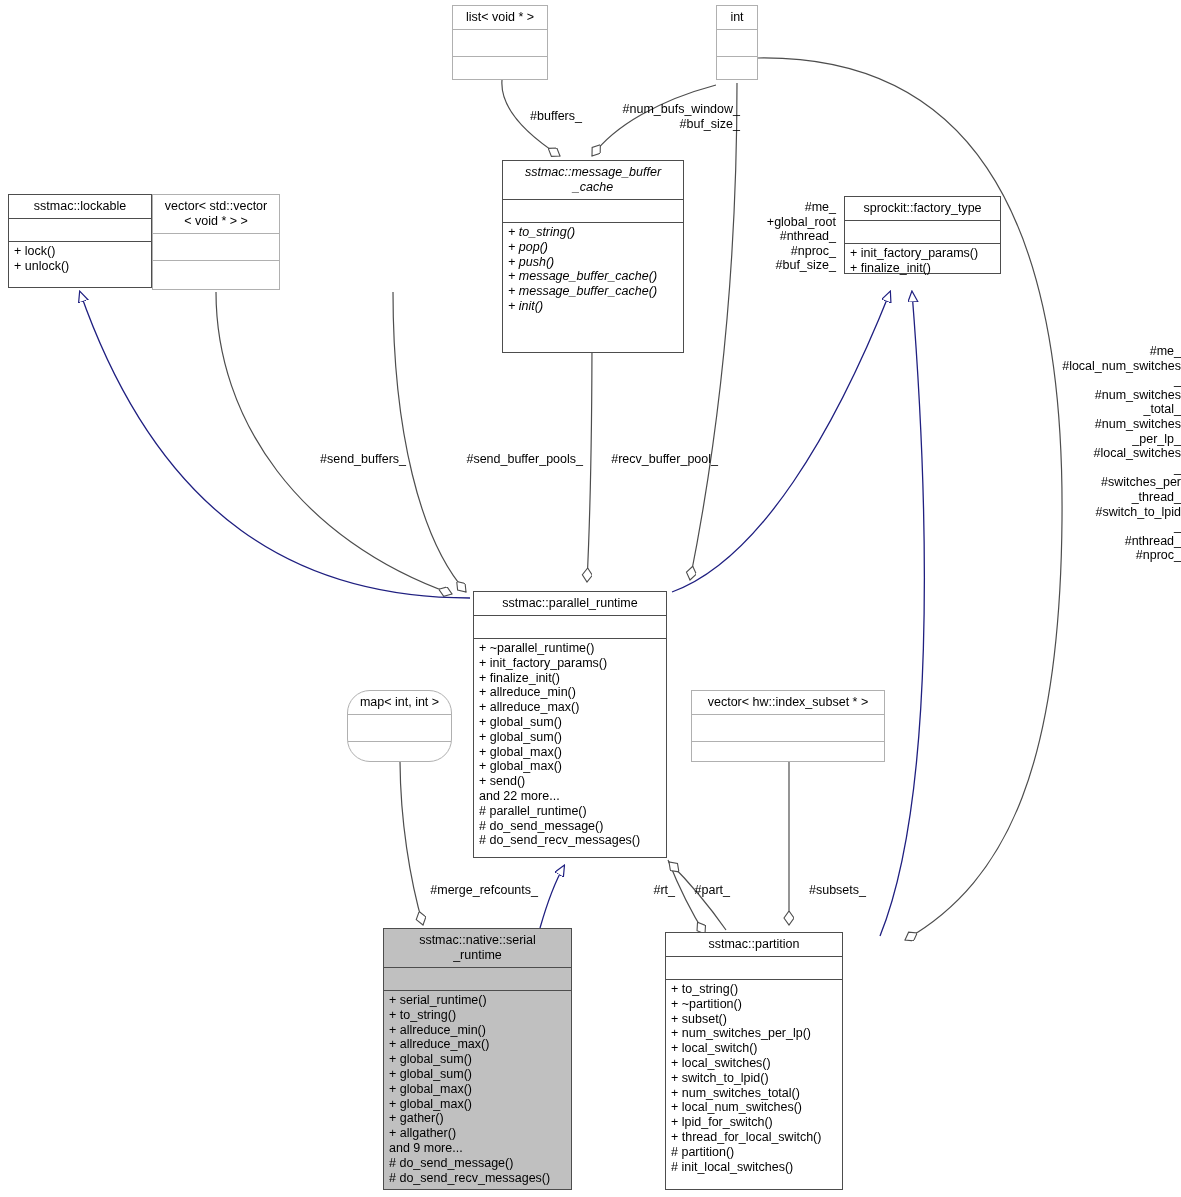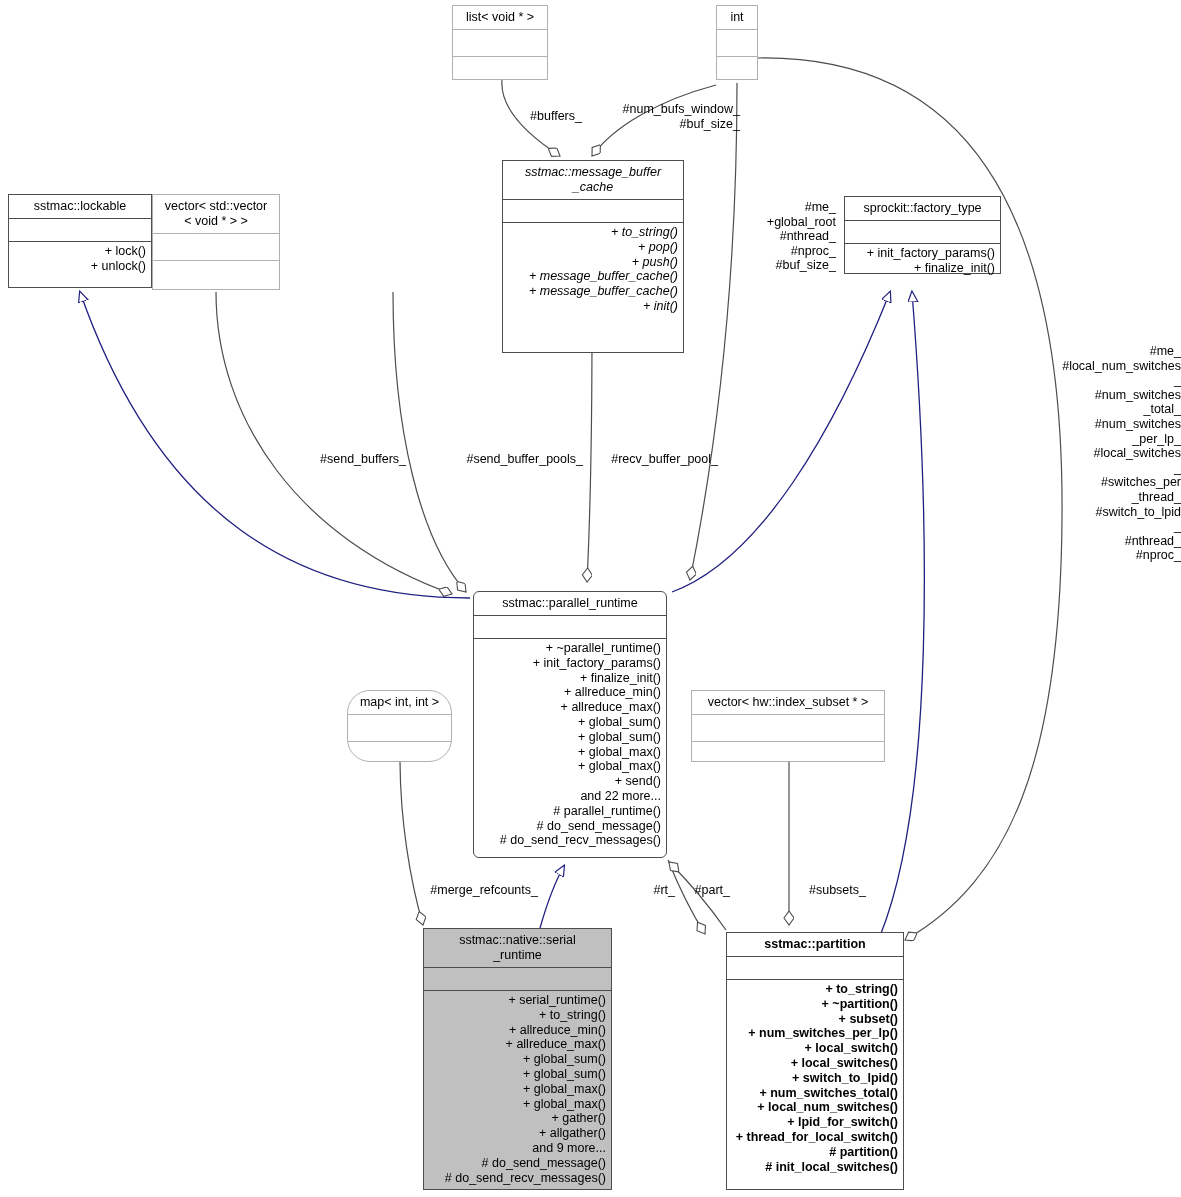--- a/index.html
+++ b/index.html
@@ -8,32 +8,32 @@
   svg.edges{position:absolute;left:0;top:0;width:1181px;height:1197px;pointer-events:none;}
 
   .node{position:absolute;box-sizing:border-box;background:#ffffff;}
   .node .title{
     text-align:center;font-size:12.5px;line-height:15px;color:#000;
     padding:4px 6px;white-space:pre-line;
   }
   .node .sep{height:0;border-top:1px solid #000;}
   .node .attrs{min-height:16px;padding:3px 5px;font-size:12.5px;line-height:15px;}
   .node .ops{padding:2px 5px 3px 5px;font-size:12.5px;line-height:14.8px;}
-  .node .ops div, .node .attrs div{white-space:pre;text-align:right;}
+  .node .ops div, .node .attrs div{white-space:pre;}
 
   
   .node.strong{border:1.6px solid #4d4d4d;}
   .node.strong .sep{border-top:1.6px solid #4d4d4d;}
   
   .node.light{border:1px solid #b0b0b0;}
   .node.light .sep{border-top:1px solid #b0b0b0;}
   .node.light .attrs{min-height:20px;}
   .node.light .ops{min-height:22px;}
   
-  .node.current{background:#c0c0c0;margin-left:40px;}
+  .node.current{background:#c0c0c0;}
   .node.current .attrs, .node.current .ops{background:#c0c0c0;}
 
   .edge-label{
     position:absolute;font-size:12.5px;line-height:14.6px;color:#000;
     white-space:pre-line;text-align:right;
   }
 </style>
 </head>
 <body>
 
@@ -146,21 +146,21 @@
     <div class="title">sprockit::factory_type</div>
     <div class="sep"></div>
     <div class="attrs"></div>
     <div class="sep"></div>
     <div class="ops">
         <div>+ init_factory_params()</div>
         <div>+ finalize_init()</div>
       </div>
   </div>
 
-  <div class="node strong" style="left:473px;top:591px;width:194px;height:267px;border-radius:6px;">
+  <div class="node strong" style="left:473px;top:591px;width:194px;height:267px;">
     <div class="title">sstmac::parallel_runtime</div>
     <div class="sep"></div>
     <div class="attrs"></div>
     <div class="sep"></div>
     <div class="ops">
         <div>+ ~parallel_runtime()</div>
         <div>+ init_factory_params()</div>
         <div>+ finalize_init()</div>
         <div>+ allreduce_min()</div>
         <div>+ allreduce_max()</div>
@@ -208,21 +208,21 @@
         <div>+ global_max()</div>
         <div>+ global_max()</div>
         <div>+ gather()</div>
         <div>+ allgather()</div>
         <div>and 9 more...</div>
         <div># do_send_message()</div>
         <div># do_send_recv_messages()</div>
       </div>
   </div>
 
-  <div class="node strong" style="left:726px;top:932px;width:178px;height:258px;font-weight:bold;">
+  <div class="node strong" style="left:665px;top:932px;width:178px;height:258px;">
     <div class="title">sstmac::partition</div>
     <div class="sep"></div>
     <div class="attrs"></div>
     <div class="sep"></div>
     <div class="ops">
         <div>+ to_string()</div>
         <div>+ ~partition()</div>
         <div>+ subset()</div>
         <div>+ num_switches_per_lp()</div>
         <div>+ local_switch()</div>

